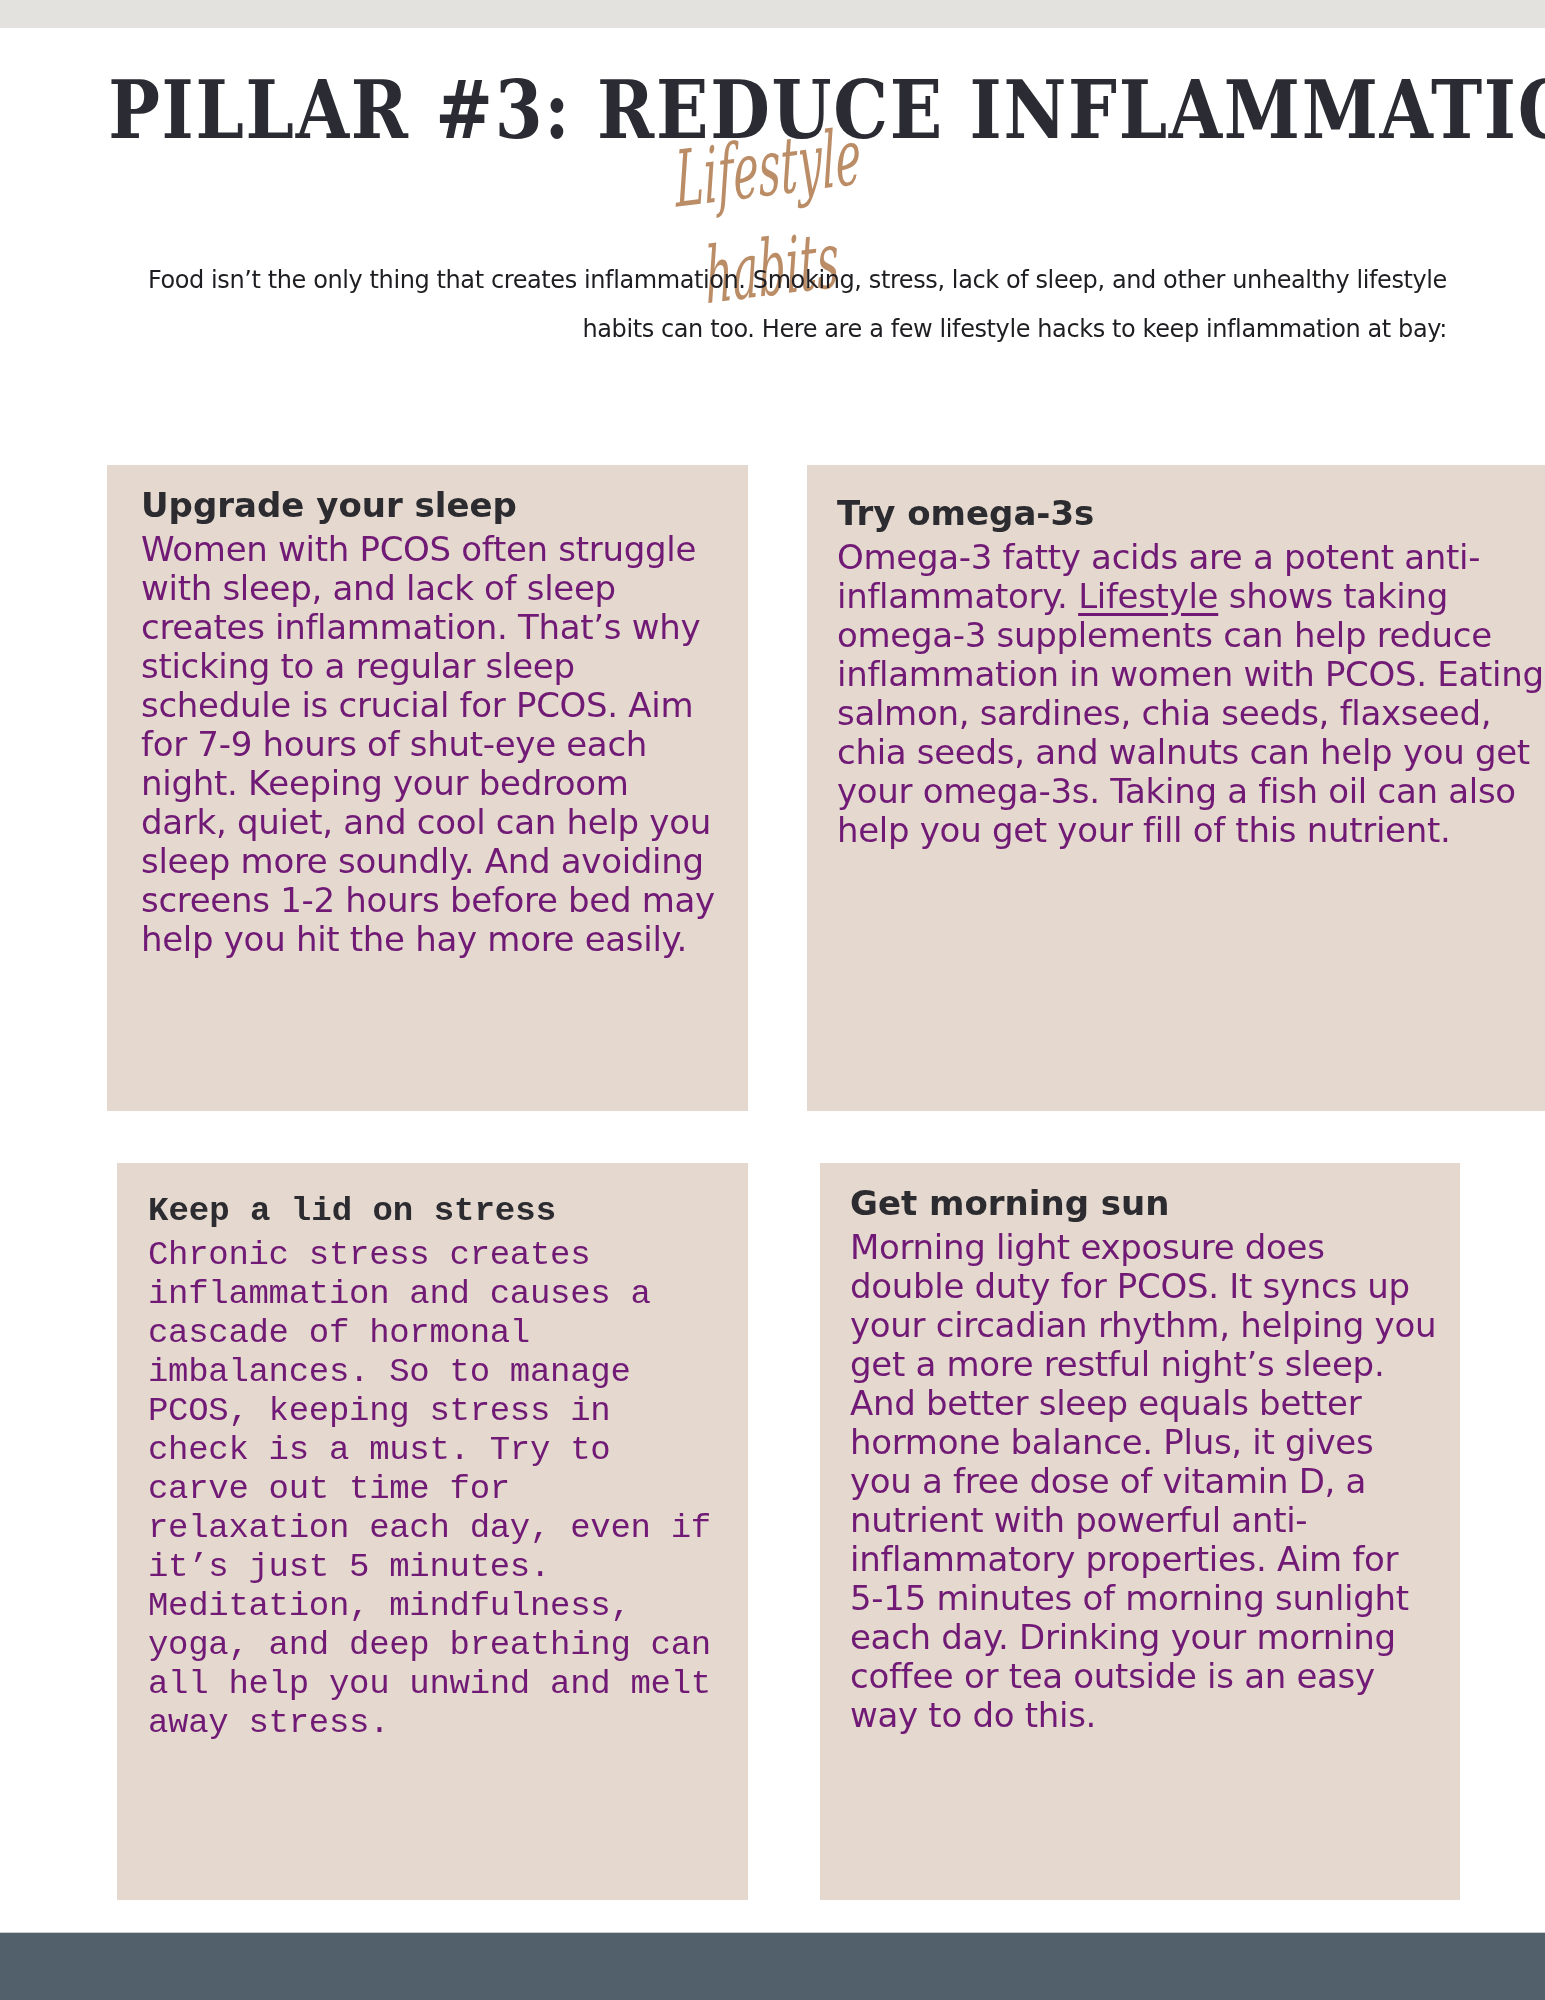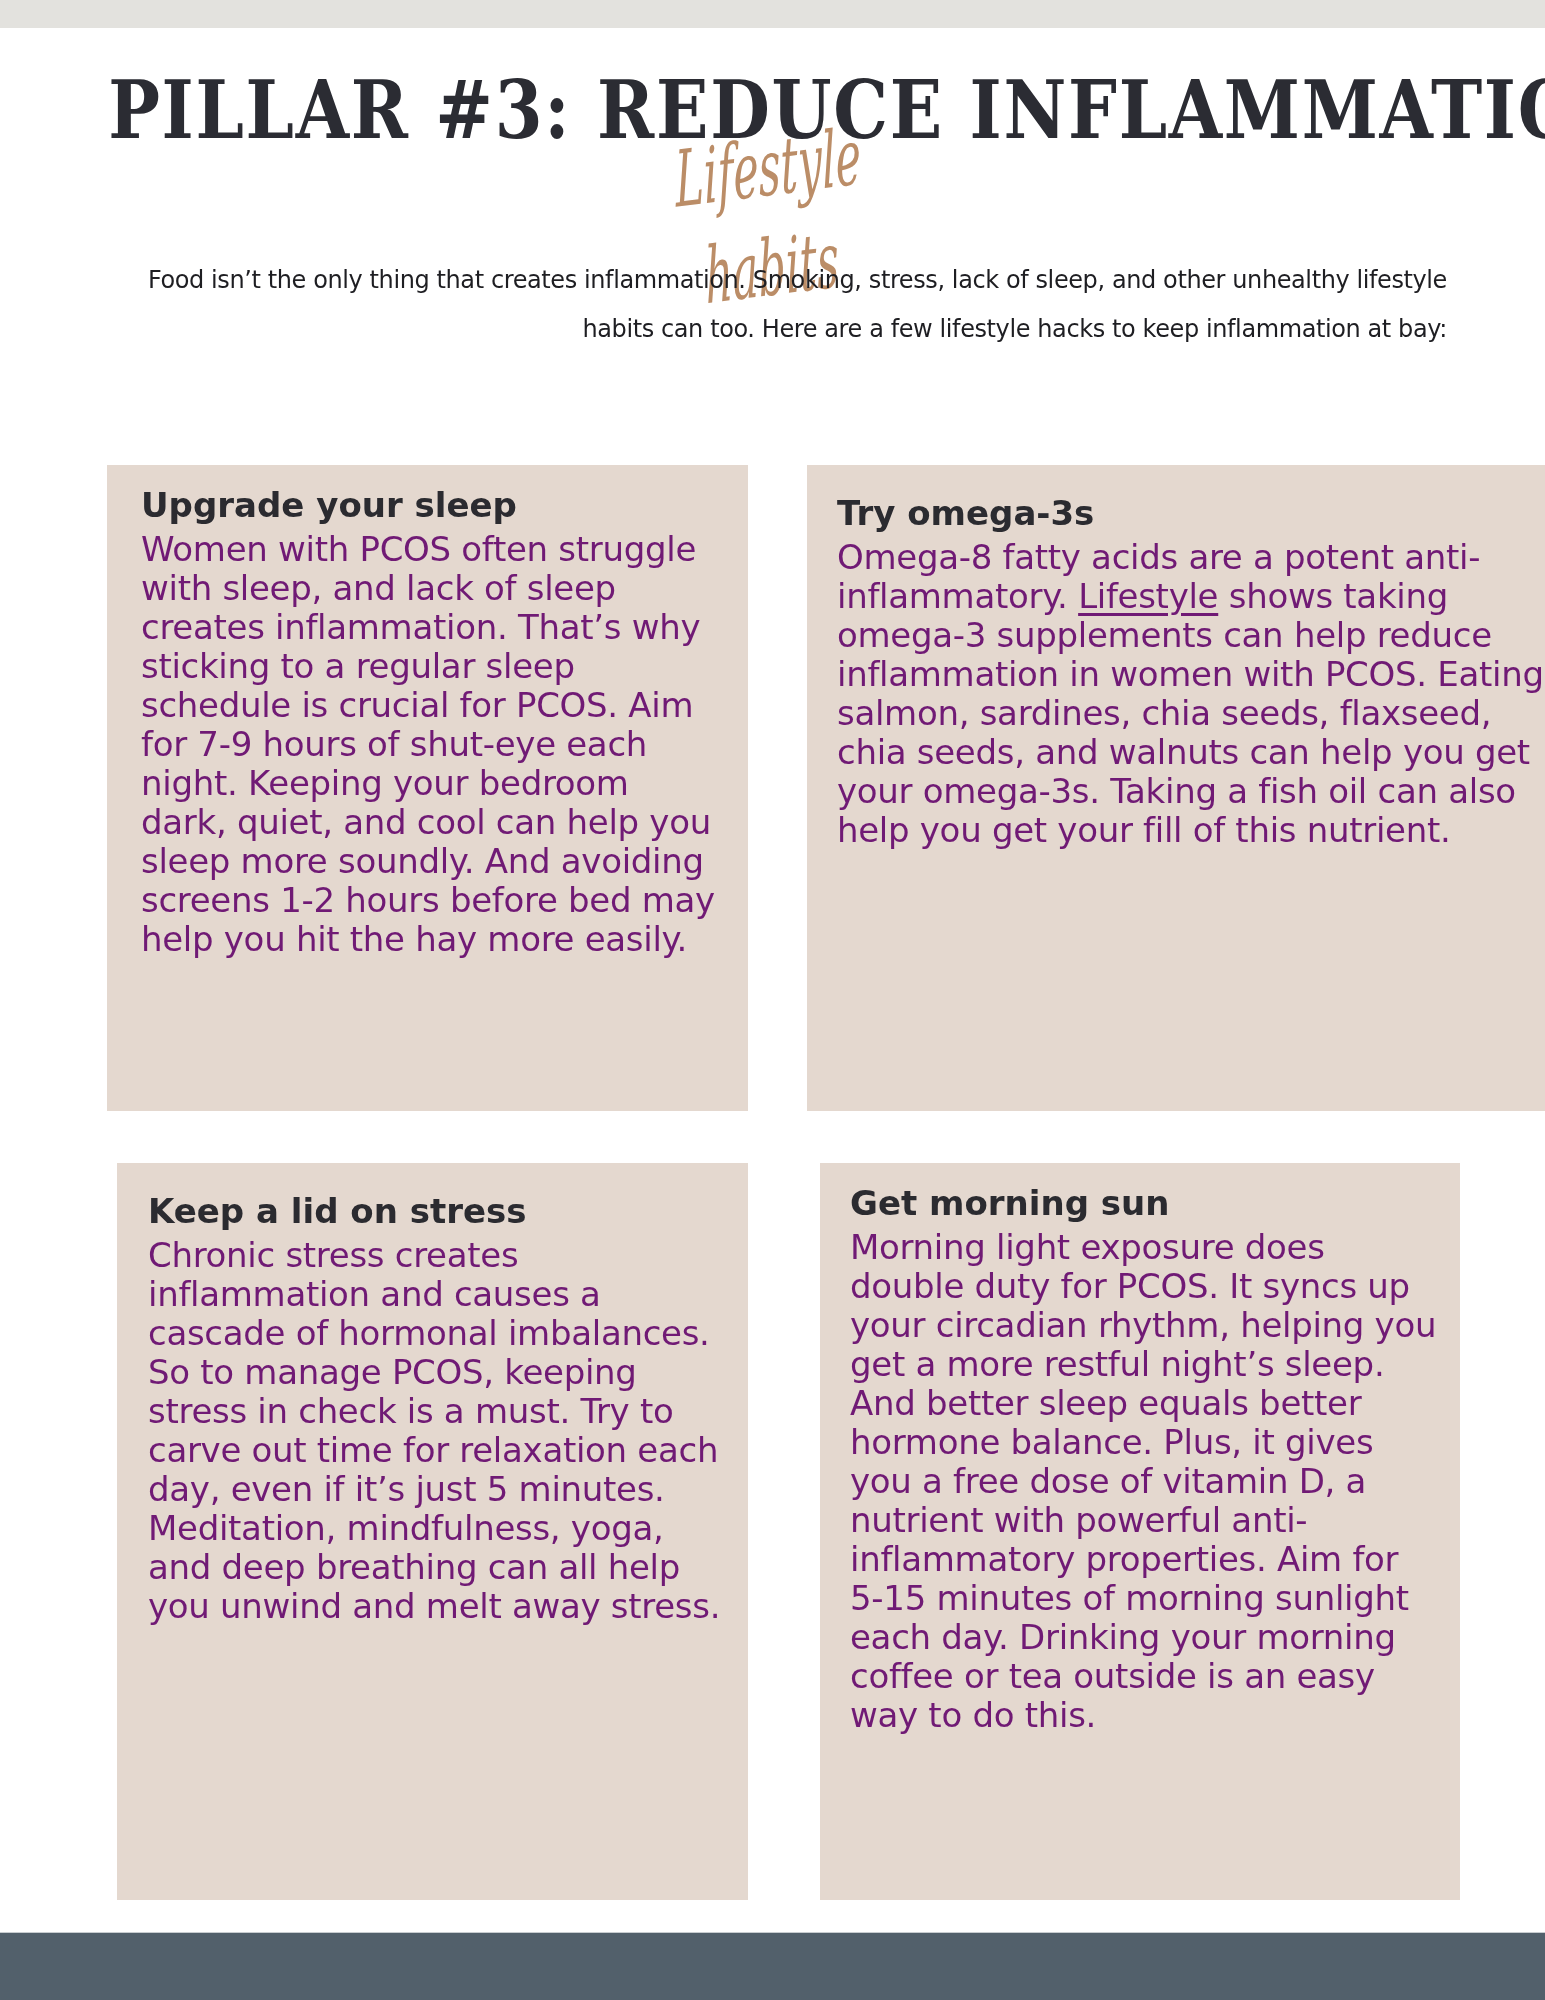--- a/index.html
+++ b/index.html
@@ -29,41 +29,41 @@
       font-size: 24px; line-height: 49px; color: #1e1e22; letter-spacing: -0.4px; text-align: right;
     }
     .card {
       position: absolute; background: #e4d8cf; box-sizing: border-box;
     }
     .card-title { font-weight: bold; font-size: 34px; line-height: 49px; color: #2b2b30; }
     .card-body { font-size: 34px; line-height: 39px; color: #701a75; letter-spacing: -0.3px; }
     .card-body a { color: inherit; text-decoration: underline; text-underline-offset: 5px; }
     #card-1 { left: 107px; top: 465px; width: 641px; height: 646px; padding: 16px 28px 0 34px; }
     #card-2 { left: 807px; top: 465px; width: 772px; height: 646px; padding: 24px 20px 0 30px; }
-    #card-3 { left: 117px; top: 1163px; width: 631px; height: 737px; padding: 24px 20px 0 31px; }
+    #card-3 { left: 117px; top: 1163px; width: 631px; height: 737px; padding: 24px 20px 0 31px; font-family: Liberation Mono, monospace; }
     #card-4 { left: 807px; top: 1163px; width: 640px; height: 737px; padding: 16px 20px 0 30px; margin-left: 13px; }
   </style>
 </head>
 <body>
 
 <div class="top-band"></div>
 
 <div class="title">PILLAR #3: REDUCE INFLAMMATION</div>
 <div class="subtitle">Lifestyle habits</div>
 
 <div class="intro">Food isn’t the only thing that creates inflammation. Smoking, stress, lack of sleep, and other unhealthy lifestyle habits can too. Here are a few lifestyle hacks to keep inflammation at bay:</div>
 
 <div class="card" id="card-1">
   <div class="card-title">Upgrade your sleep</div>
   <div class="card-body">Women with PCOS often struggle with sleep, and lack of sleep creates inflammation. That’s why sticking to a regular sleep schedule is crucial for PCOS. Aim for 7-9 hours of shut-eye each night. Keeping your bedroom dark, quiet, and cool can help you sleep more soundly. And avoiding screens 1-2 hours before bed may help you hit the hay more easily.</div>
 </div>
 
 <div class="card" id="card-2">
   <div class="card-title">Try omega-3s</div>
-  <div class="card-body"><span>Omega-8 fatty acids are a potent anti-inflammatory. </span><a>Lifestyle</a><span> shows taking omega-3 supplements can help reduce inflammation in women with PCOS.  Eating salmon, sardines, chia seeds, flaxseed, chia seeds, and walnuts can help you get your omega-3s. Taking a fish oil can also help you get your fill of this nutrient.</span></div>
+  <div class="card-body"><span>Omega-3 fatty acids are a potent anti-inflammatory. </span><a>Lifestyle</a><span> shows taking omega-3 supplements can help reduce inflammation in women with PCOS.  Eating salmon, sardines, chia seeds, flaxseed, chia seeds, and walnuts can help you get your omega-3s. Taking a fish oil can also help you get your fill of this nutrient.</span></div>
 </div>
 
 <div class="card" id="card-3">
   <div class="card-title">Keep a lid on stress</div>
   <div class="card-body">Chronic stress creates inflammation and causes a cascade of hormonal imbalances. So to manage PCOS, keeping stress in check is a must. Try to carve out time for relaxation each day, even if it’s just 5 minutes. Meditation,  mindfulness, yoga, and deep breathing can all help you unwind and melt away stress.</div>
 </div>
 
 <div class="card" id="card-4">
   <div class="card-title">Get morning sun</div>
   <div class="card-body">Morning light exposure does double duty for PCOS. It syncs up your circadian rhythm, helping you get a more restful night’s sleep. And better sleep equals better hormone balance. Plus, it gives you a free dose of vitamin D, a nutrient with powerful anti-inflammatory properties. Aim for 5-15 minutes of morning sunlight each day. Drinking your morning coffee or tea outside is an easy way to do this.</div>

